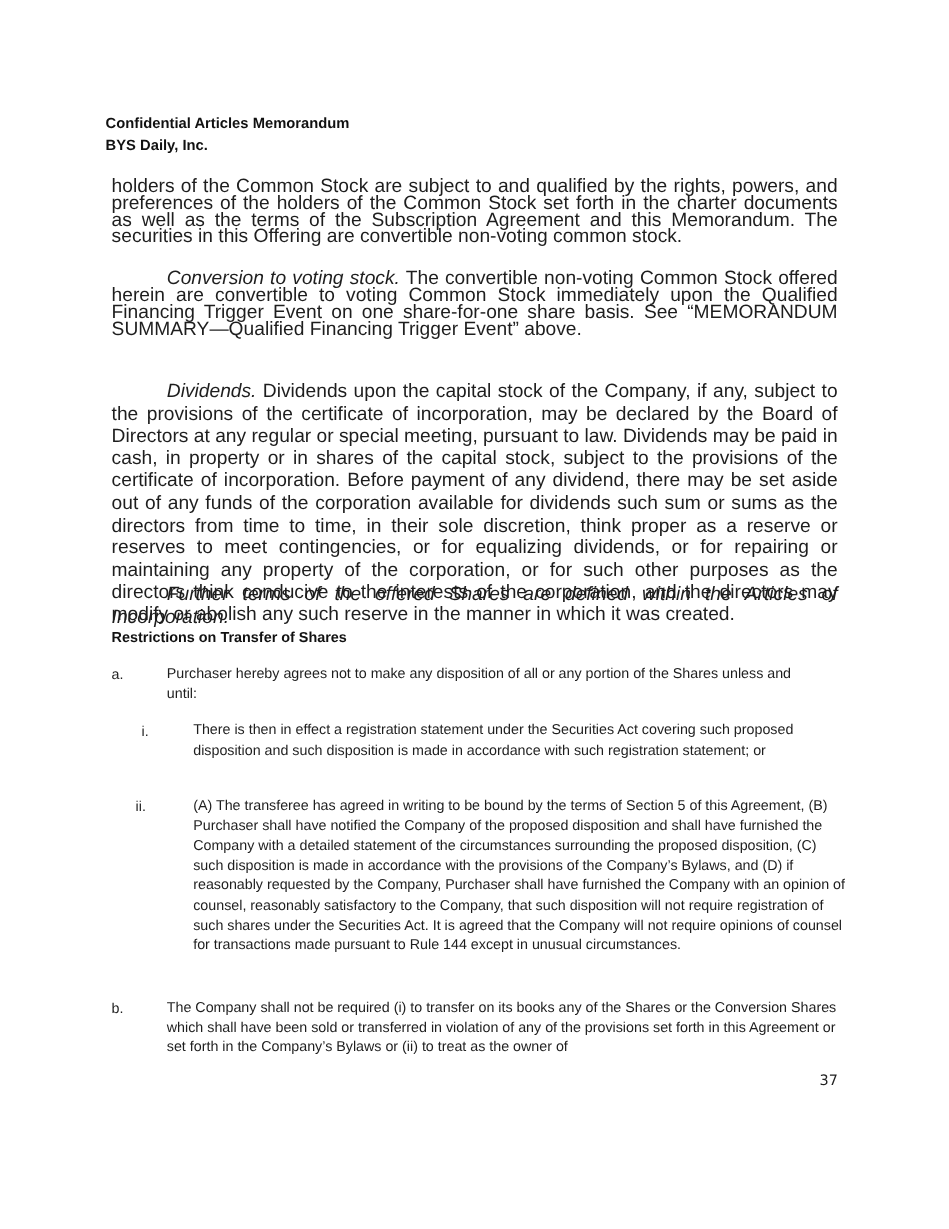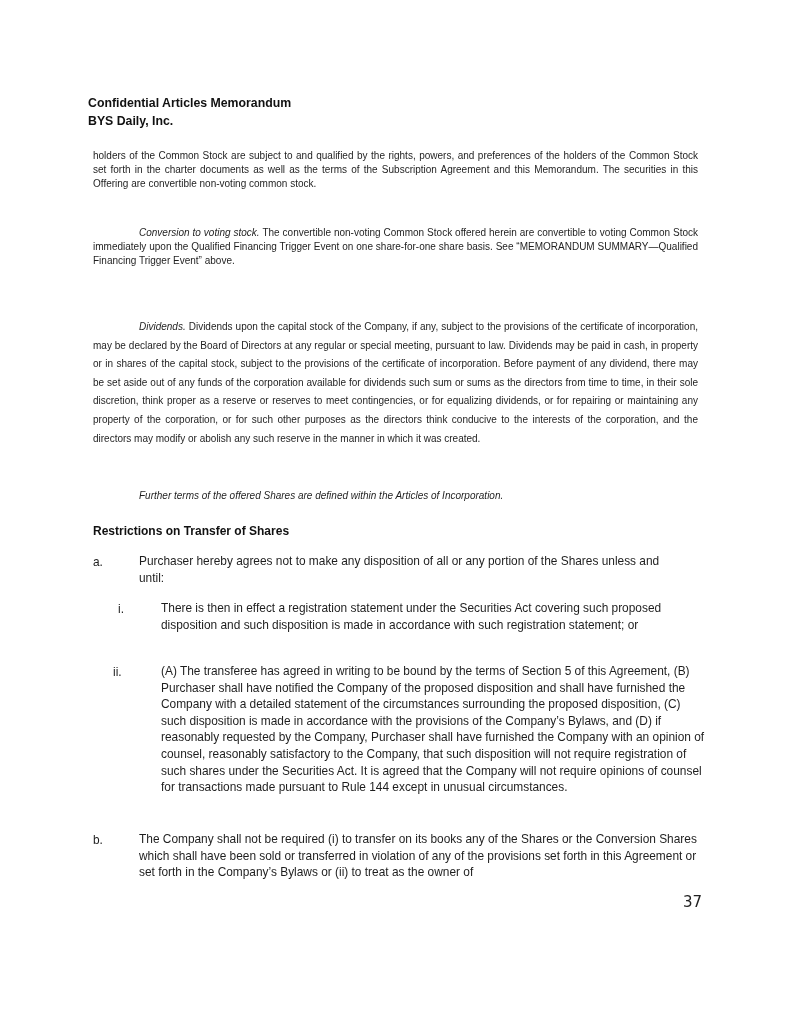--- a/index.html
+++ b/index.html
@@ -1,26 +1,26 @@
 <!DOCTYPE html>
 <html><head>
 <meta charset="utf-8">
 <style>
   html, body { margin: 0; padding: 0; background: #ffffff; }
   body { width: 791px; height: 1024px; position: relative; overflow: hidden; color: #1a1a1a; }
   .page { position: absolute; left: 0; top: 0; width: 791px; height: 1024px; }
   .hdr { position: absolute; left: 88px; font-family: "Liberation Sans", sans-serif; font-weight: bold; font-size: 12.3px; color: #111; white-space: nowrap; }
-  .body-text { position: absolute; left: 93px; width: 605px; font-family: "Liberation Sans", sans-serif; font-size: 10px; line-height: 14px; text-align: justify; color: #1e1e1e; margin: 0; }
+  .body-text { position: absolute; left: 93px; width: 605px; font-family: "Liberation Sans", sans-serif; font-size: 16px; line-height: 14px; text-align: justify; color: #1e1e1e; margin: 0; }
   .body-text.loose { line-height: 18.6px; }
   .indent { display: inline-block; width: 46px; }
   .ital { font-style: italic; margin-top: 44px; }
   .section-title { position: absolute; left: 93px; top: 524px; font-family: "Liberation Sans", sans-serif; font-weight: bold; font-size: 12px; color: #111; }
   .li-label { position: absolute; font-family: "Liberation Sans", sans-serif; font-size: 11.9px; color: #1e1e1e; }
   .li-text { position: absolute; font-family: "Liberation Sans", sans-serif; font-size: 11.9px; line-height: 16.6px; color: #1e1e1e; margin: 0; }
-  .page-num { position: absolute; left: 683px; top: 893px; font-family: "DejaVu Sans", sans-serif; font-size: 15px; color: #222; }
+  .page-num { position: absolute; left: 683px; top: 893px; font-family: "DejaVu Sans", sans-serif; font-size: 12px; color: #222; }
 </style>
 </head>
 <body>
 
 <div class="page">
 
   <div class="hdr" style="top:96px;">Confidential Articles Memorandum</div>
   <div class="hdr" style="top:114px;">BYS Daily, Inc.</div>
 
   <p class="body-text" style="top:149px;">holders of the Common Stock are subject to and qualified by the rights, powers, and preferences of the holders of the Common Stock set forth in the charter documents as well as the terms of the Subscription Agreement and this Memorandum.  The securities in this Offering are convertible non-voting common stock.</p>

